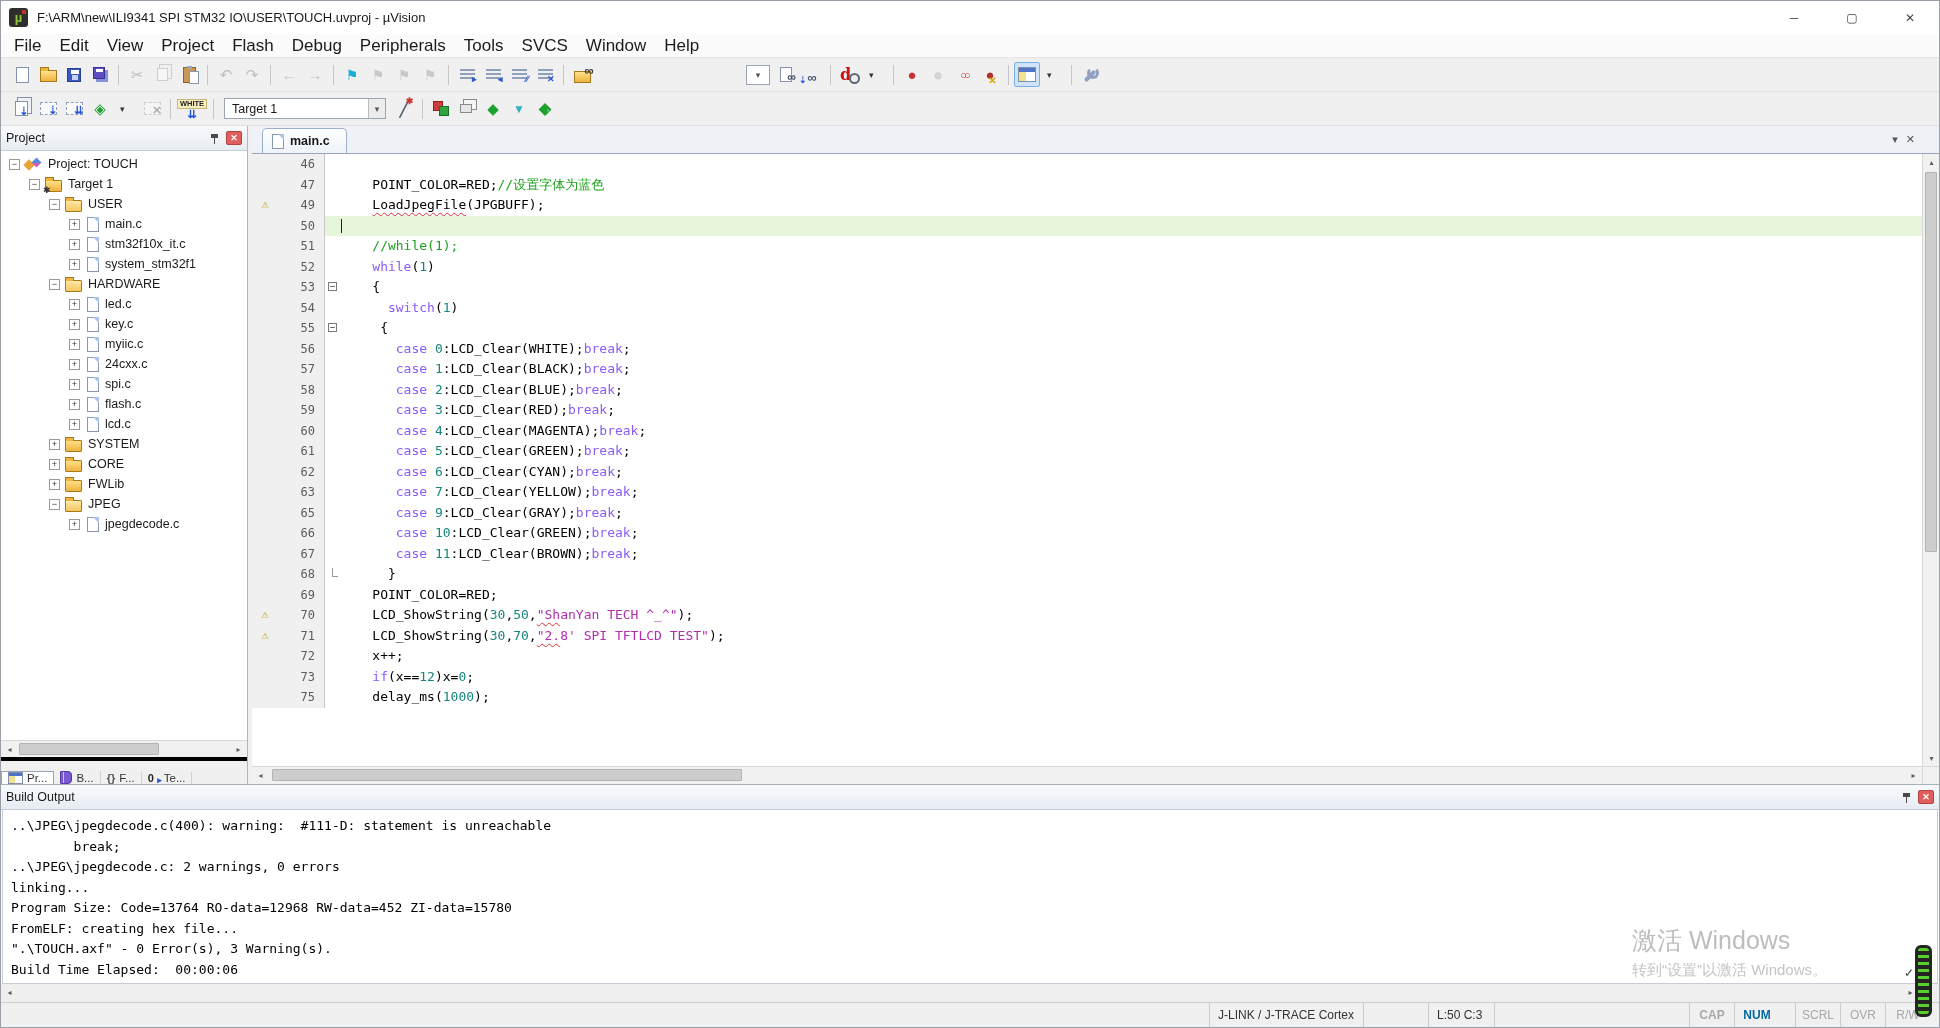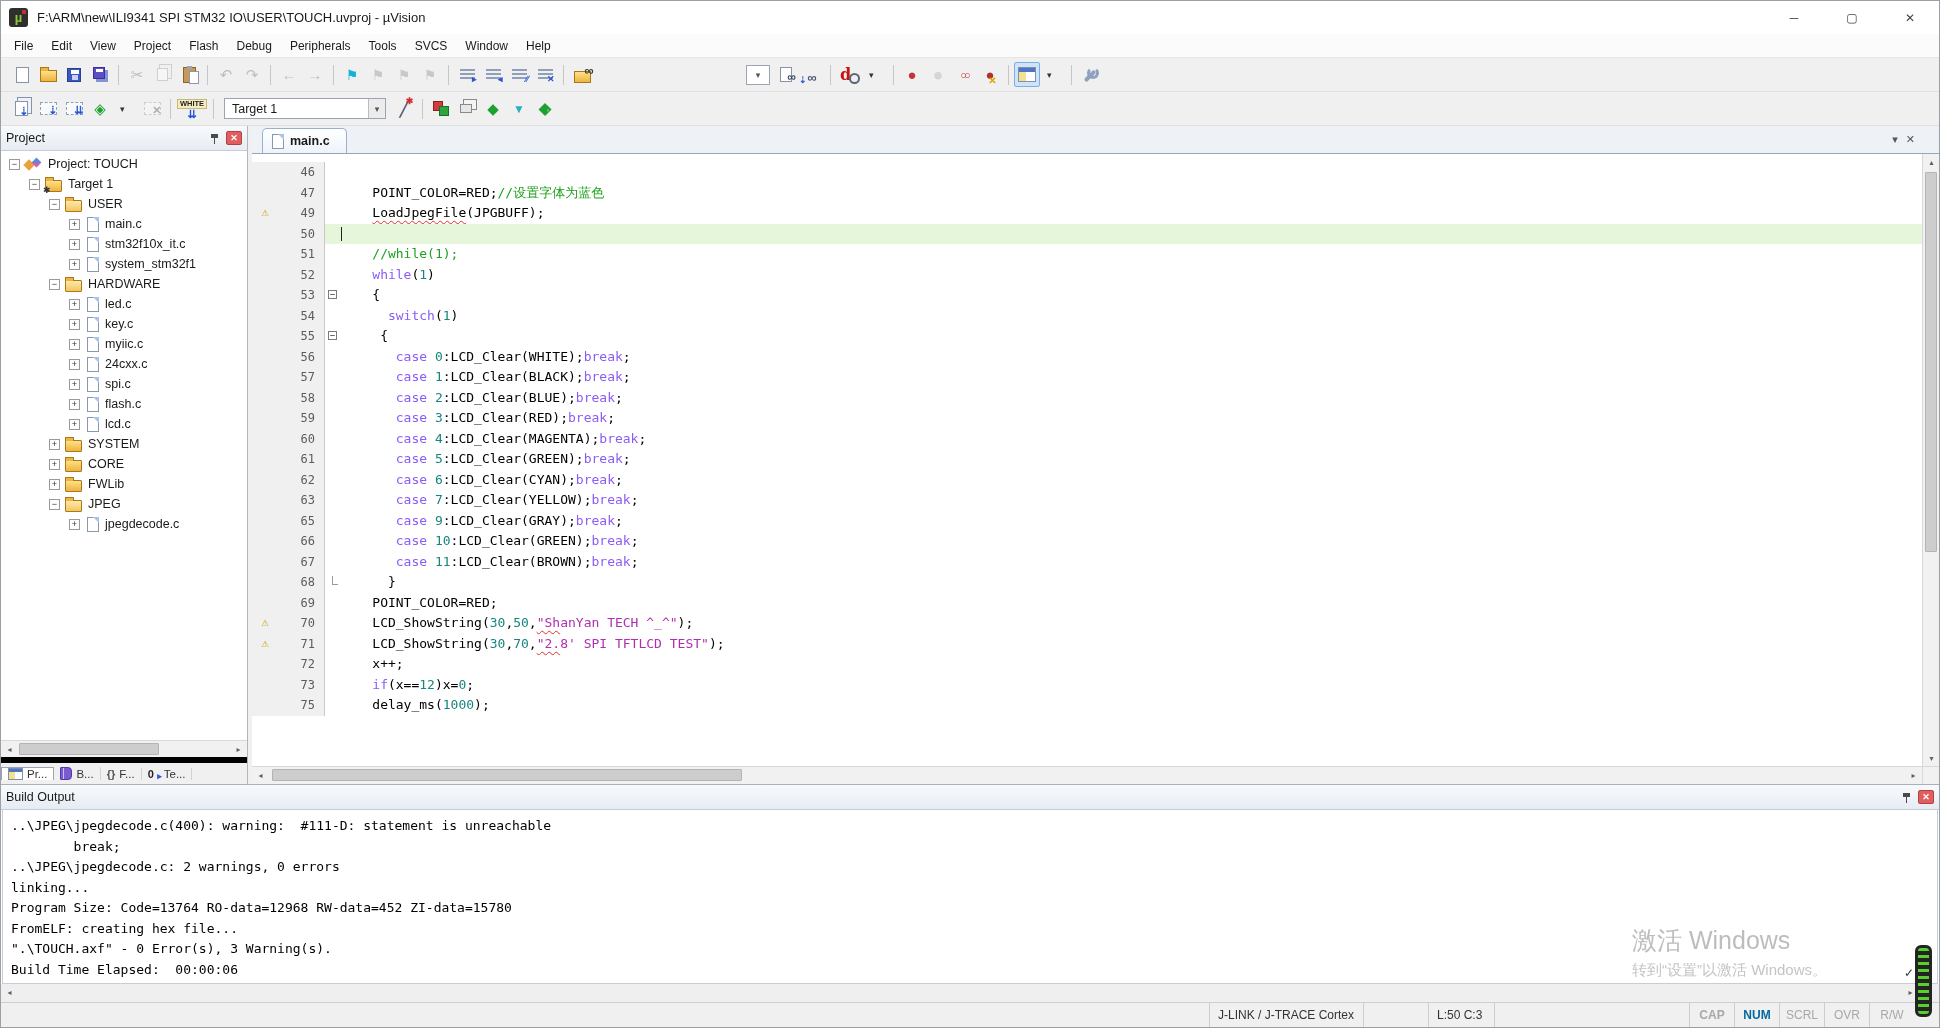--- a/index.html
+++ b/index.html
@@ -10,21 +10,21 @@
   
   .titlebar{height:33px;background:#ffffff;display:flex;align-items:center;padding-left:8px;flex:none;}
   .logo{width:19px;height:19px;background:#2e2e2e;border-radius:3px;color:#8dc63f;font-weight:bold;
     font-size:13px;display:flex;align-items:center;justify-content:center;position:relative;}
   .logo::before{content:"";position:absolute;top:2px;right:2px;width:4px;height:4px;background:#c03030;}
   .title-text{margin-left:9px;font-size:13px;}
   .winbtns{margin-left:auto;display:flex;height:100%;}
   .winbtn{width:58px;display:flex;align-items:center;justify-content:center;font-size:12px;color:#444;}
   
   .menubar{height:24px;background:#fbfbfb;display:flex;align-items:center;padding-left:4px;
-    font-size:12px;border-bottom:1px solid #e6e6e6;flex:none;}
+    font-size:17px;border-bottom:1px solid #e6e6e6;flex:none;}
   .menu-item{padding:2px 9px;}
   
   .tb{height:34px;display:flex;align-items:center;background:#f0f0f0;border-bottom:1px solid #e0e0e0;
     padding-left:8px;flex:none;}
   .tbtn{min-width:26px;height:25px;display:flex;align-items:center;justify-content:center;
     border-radius:2px;position:relative;flex:none;}
   .tbsel{border:1px solid #7ab0e8;background:#cfe4fa;}
   .tsep{width:1px;height:20px;background:#c6c6c6;margin:0 5px;flex:none;}
   .tgap{flex:none;}
   .dim{filter:grayscale(1);opacity:.42;}
@@ -103,40 +103,40 @@
   .t-project::after{content:"";position:absolute;left:8px;top:2px;width:7px;height:7px;background:linear-gradient(135deg,#5b8ad8 50%,#d85bb0 50%);transform:rotate(45deg);}
   .t-folder,.t-folder-open,.t-tfolder{height:12px;margin-top:3px;background:linear-gradient(#ffdf86,#eeb440);border:1px solid #a5791c;border-radius:1px;}
   .t-folder::before,.t-folder-open::before,.t-tfolder::before{content:"";position:absolute;top:-4px;left:-1px;width:7px;height:3px;background:#eeb440;border:1px solid #a5791c;border-bottom:none;}
   .t-folder-open{background:linear-gradient(#ffe9a8,#f4c65e);}
   .t-tfolder::after{content:"✱";position:absolute;left:-3px;bottom:-4px;font-size:9px;color:#333;}
   .t-file{width:12px;height:15px;background:#fff;border:1px solid #8898b0;margin-left:2px;}
   .t-file::before{content:"";position:absolute;right:-1px;top:-1px;border:3px solid;border-color:#aac4e8 #aac4e8 rgba(0,0,0,0) rgba(0,0,0,0);}
   .hscroll{height:17px;flex:none;background:#f1f1f1;border-top:1px solid #d8d8d8;position:relative;}
   .sc-arrow{position:absolute;top:0;width:17px;height:16px;display:flex;align-items:center;justify-content:center;font-size:8px;color:#606060;}
   .sc-thumb{position:absolute;top:2px;height:12px;background:#cdcdcd;border:1px solid #b4b4b4;border-radius:1px;}
-  .panel-tabs{height:27px;flex:none;display:flex;align-items:center;background:#f0f0f0;border-top:6px solid #000000;font-size:11.5px;}
+  .panel-tabs{height:27px;flex:none;display:flex;align-items:flex-end;background:#f0f0f0;border-top:4px solid #000000;font-size:11.5px;}
   .ptab{display:flex;align-items:center;padding:0 6px;color:#333;border-right:1px solid #d2d2d2;}
   .ptab.active{background:#fff;border:1px solid #9aa4b2;border-bottom:none;margin-top:0;}
   .pt-ic{margin-right:4px;flex:none;}
   .pt-layout{width:15px;height:12px;border:1px solid #8090a8;background-image:linear-gradient(#4f74c8 0 3px,rgba(0,0,0,0) 3px),linear-gradient(90deg,#f2e190 0 6px,#ffffff 6px);}
   .pt-book{width:12px;height:13px;background:#7a5ad0;border:1px solid #5538a8;border-radius:1px 4px 4px 1px;position:relative;}
   .pt-book::before{content:"";position:absolute;left:2px;top:0;width:1px;height:100%;background:#cabdf0;}
   .pt-text{font-weight:bold;color:#555;font-size:11px;}
   .pt-tmpl{font-weight:bold;color:#222;font-size:11px;position:relative;padding-right:6px;}
   .pt-tmpl::after{content:"▸";position:absolute;right:-2px;bottom:-1px;color:#2b58d8;font-size:9px;}
   .splitter{width:4px;background:#f0f0f0;flex:none;}
   
   .editor{flex:1;display:flex;flex-direction:column;min-width:0;background:#fff;}
   .tabbar{height:28px;flex:none;display:flex;align-items:flex-end;background:#eef1f5;border-bottom:1px solid #98a6ba;padding-left:10px;position:relative;}
   .tab{height:25px;display:flex;align-items:center;padding:0 16px 0 9px;background:linear-gradient(#ffffff,#eef3fb);
     border:1px solid #9ab0cc;border-bottom:none;border-radius:5px 5px 0 0;font-size:12.5px;font-weight:bold;gap:6px;}
   .tab .t-file{margin:0;}
   .tabbar-btns{position:absolute;right:24px;top:7px;display:flex;gap:8px;color:#555;font-size:11px;}
   .code-wrap{flex:1;display:flex;min-height:0;}
-  .code-area{flex:1;overflow:hidden;padding-top:8px;min-width:0;}
+  .code-area{flex:1;overflow:hidden;min-width:0;}
   .code-row{height:20.5px;display:flex;font-family:"DejaVu Sans Mono",monospace;font-size:13px;line-height:20.5px;white-space:pre;}
   .cell-warn{width:26px;flex:none;background:#f0f0f0;text-align:center;font-size:12px;color:#c8a000;line-height:19px;}
   .cell-num{width:46px;flex:none;background:#f0f0f0;color:#5c5c5c;text-align:right;padding-right:9px;font-size:12px;}
   .cell-fold{width:17px;flex:none;border-left:1px solid #c8c8c8;position:relative;}
   .cell-code{flex:1;min-width:0;}
   .row-hl .cell-fold,.row-hl .cell-code{background:#e6f6da;}
   .foldbox{position:absolute;left:3px;top:5px;width:9px;height:9px;border:1px solid #7a7a7a;background:#fff;
     font-size:9px;line-height:7px;text-align:center;color:#333;}
   .foldend{position:absolute;left:7px;top:4px;width:6px;height:9px;border-left:1px solid #9a9a9a;border-bottom:1px solid #9a9a9a;}
   .caret-mark{display:inline-block;width:1px;height:14px;background:#222;vertical-align:middle;}
@@ -591,19 +591,19 @@
   </div>
 
   <div class="statusbar" id="statusbar">
       <div class="sb-blank first" style="width: 1208px;"></div>
       <div class="sb-cell" style="width: 154px;">J-LINK / J-TRACE Cortex</div>
       <div class="sb-blank" style="width: 65px;"></div>
       <div class="sb-cell" style="width: 66px;">L:50 C:3</div>
       <div class="sb-blank" style="width: 195px;"></div>
       <div class="sb-cell sb-lock" style="width: 45px; font-weight: bold;">CAP</div>
       <div class="sb-cell sb-lock on" style="width: 45px;">NUM</div>
-      <div class="sb-cell sb-lock" style="width: 45px;">SCRL</div>
+      <div class="sb-cell sb-lock" style="width: 45px; margin-left: 16px;">SCRL</div>
       <div class="sb-cell sb-lock" style="width: 45px;">OVR</div>
       <div class="sb-cell sb-lock" style="width: 45px;">R/W</div>
     </div>
 
   <div class="osd"></div>
 </div>
 
 </body></html>

